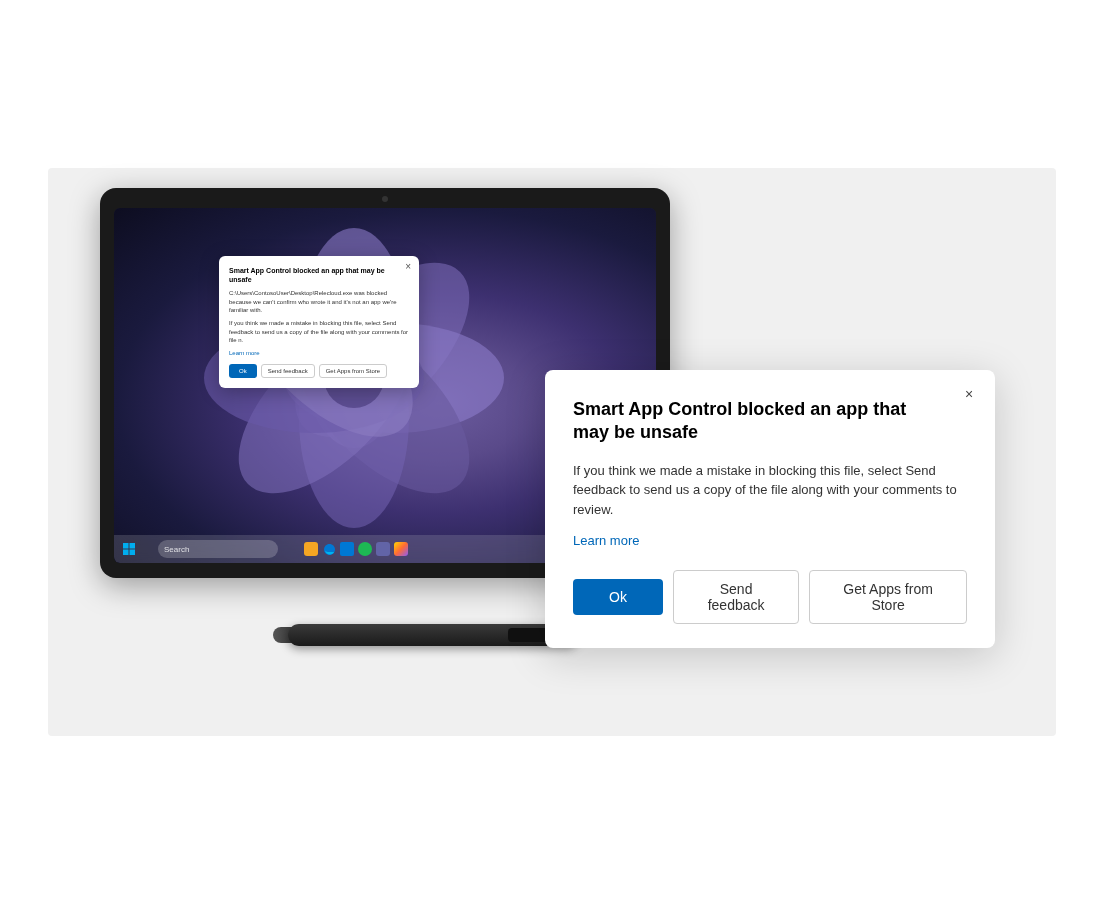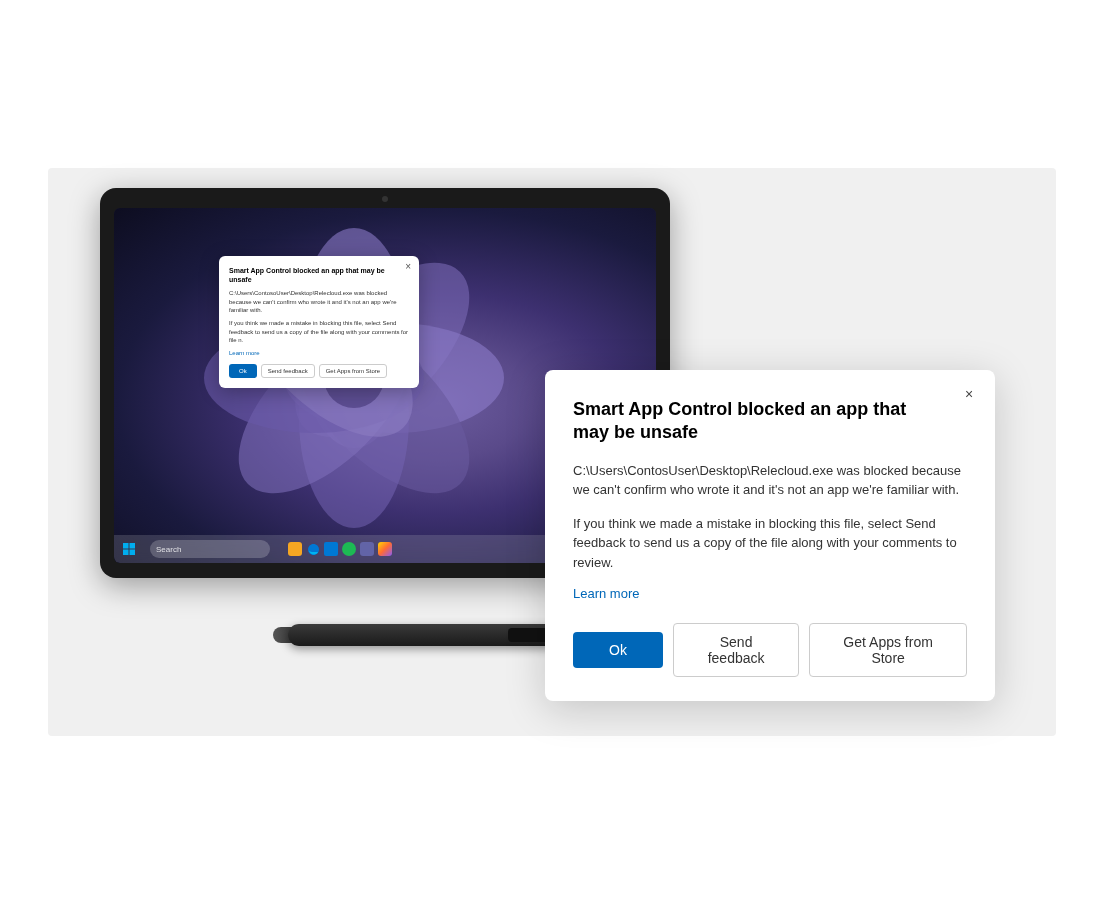--- a/index.html
+++ b/index.html
@@ -82,21 +82,21 @@
       position: absolute;
       bottom: 0;
       left: 0;
       width: 100%;
       height: 28px;
       background: rgba(255,255,255,0.15);
       backdrop-filter: blur(10px);
       display: flex;
       align-items: center;
       padding: 0 8px;
-      gap: 14px;
+      gap: 22px;
     }
 
     .taskbar-search {
       flex: 1;
       max-width: 120px;
       height: 18px;
       background: rgba(255,255,255,0.2);
       border-radius: 9px;
       display: flex;
       align-items: center;
@@ -425,21 +425,20 @@
     <div class="pen-button"></div>
     <div class="pen-end"></div>
   </div>
 </div>
 
 <div class="main-dialog">
   <button class="main-dialog-close-btn">×</button>
 
   <div class="main-dialog-title">Smart App Control blocked an app that may be unsafe</div>
 
-  <div class="main-dialog-file-info">C:\Users\ContosUser\Desktop\Relecloud.exe was blocked because we can't confirm who wrote it and it's not an app we're familiar with.</div>
 
   <div class="main-dialog-feedback-info">If you think we made a mistake in blocking this file, select Send feedback to send us a copy of the file along with your comments to review.</div>
 
   <a class="main-dialog-link">Learn more</a>
 
   <div class="main-dialog-buttons">
     <button class="btn-ok">Ok</button>
     <button class="btn-secondary">Send feedback</button>
     <button class="btn-secondary">Get Apps from Store</button>
   </div>

